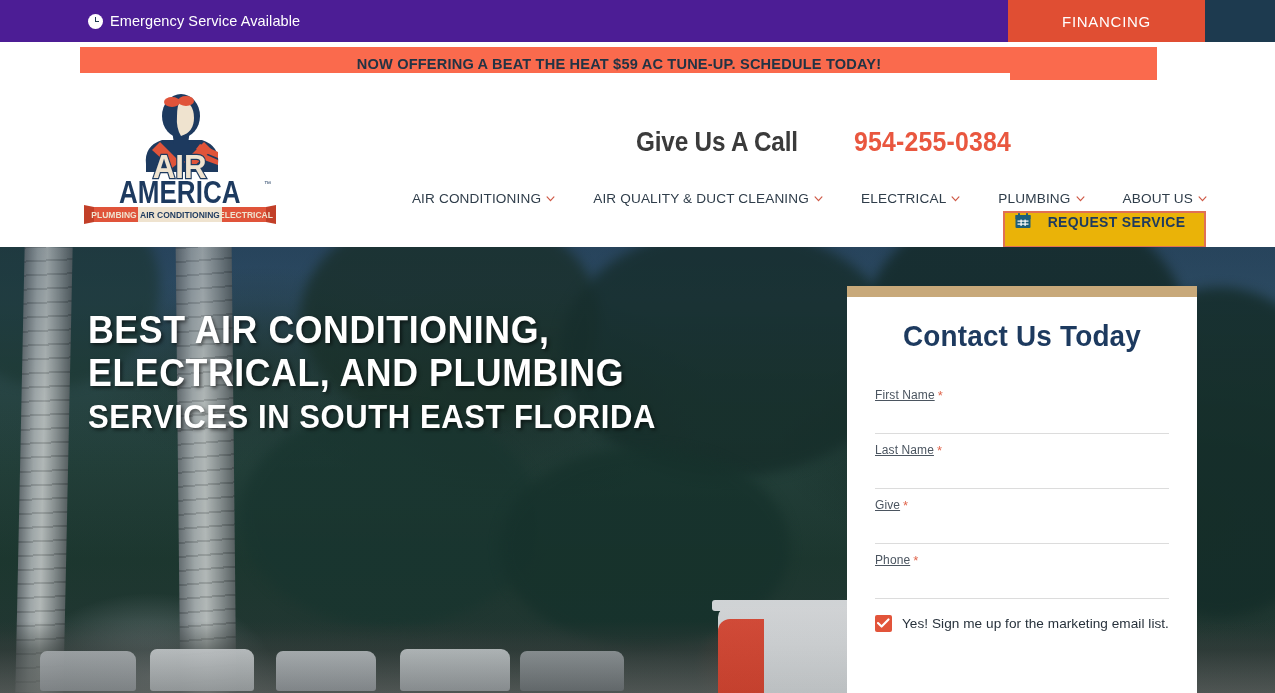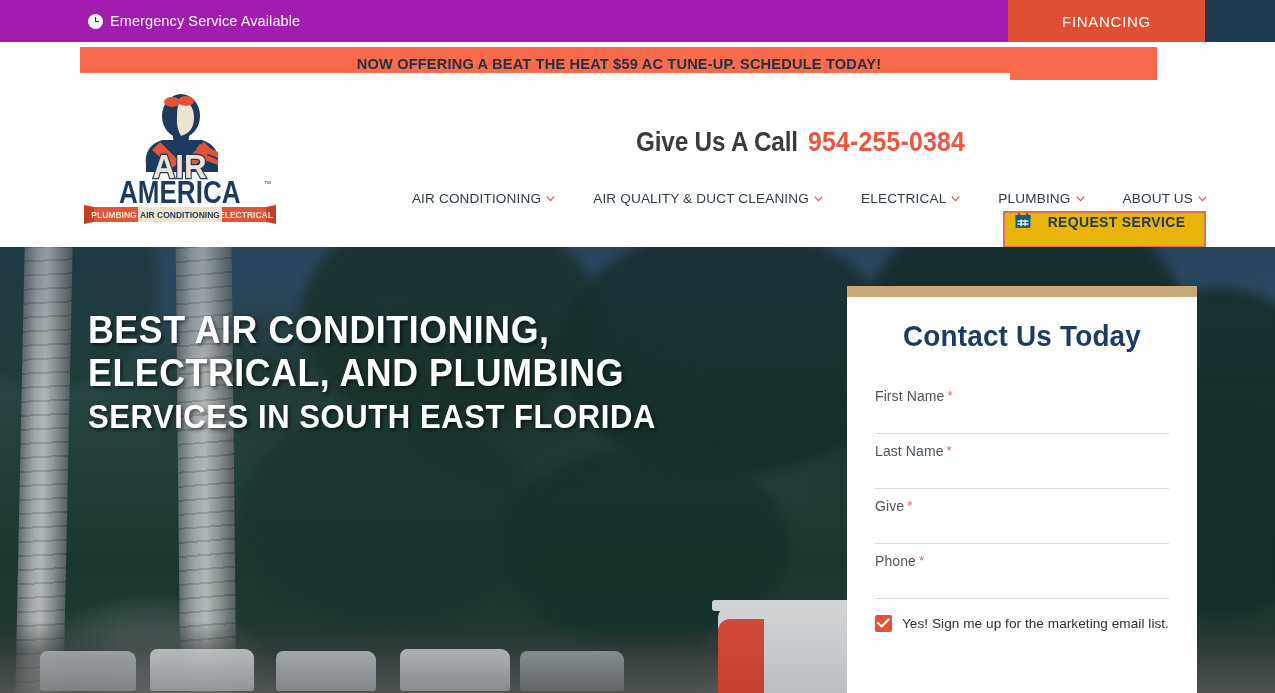--- a/index.html
+++ b/index.html
@@ -11,21 +11,21 @@
     overflow: hidden;
     font-family: "Liberation Sans", sans-serif;
     background: #ffffff;
   }
 
   
   .topbar {
     position: absolute;
     top: 0; left: 0;
     width: 1275px; height: 42px;
-    background: #a21caf;
+    background: #4c1d95;
     display: flex;
     align-items: stretch;
   }
   .topbar-left {
     display: flex;
     align-items: center;
     padding-left: 88px;
     flex: 1;
   }
   .clock-icon {
@@ -111,20 +111,21 @@
   }
   .logo svg { display: block; }
 
   
   .call-row {
     position: absolute;
     left: 636px; top: 49px;
     display: flex;
     align-items: center;
     height: 40px;
+    gap: 46px;
   }
   .call-label {
     font-size: 27px;
     font-weight: bold;
     color: #3b3b3b;
     letter-spacing: -0.2px;
     font-stretch: condensed;
     transform: scaleX(0.9);
     transform-origin: left center;
     white-space: nowrap;
@@ -334,23 +335,24 @@
   .field {
     position: relative;
     height: 55px;
     border-bottom: 1px solid #dcdcdc;
     display: flex;
     align-items: flex-start;
     padding-top: 9px;
     cursor: text;
   }
   .field-label {
-    font-size: 14px;
+    font-size: 12px;
     color: #4b5560;
     letter-spacing: 0.1px;
+    text-decoration: underline;
   }
   .req {
     color: #e0674e;
     font-size: 13px;
     margin-left: 3px;
     vertical-align: top;
   }
   .select-chev {
     position: absolute;
     right: 2px; top: 9px;

